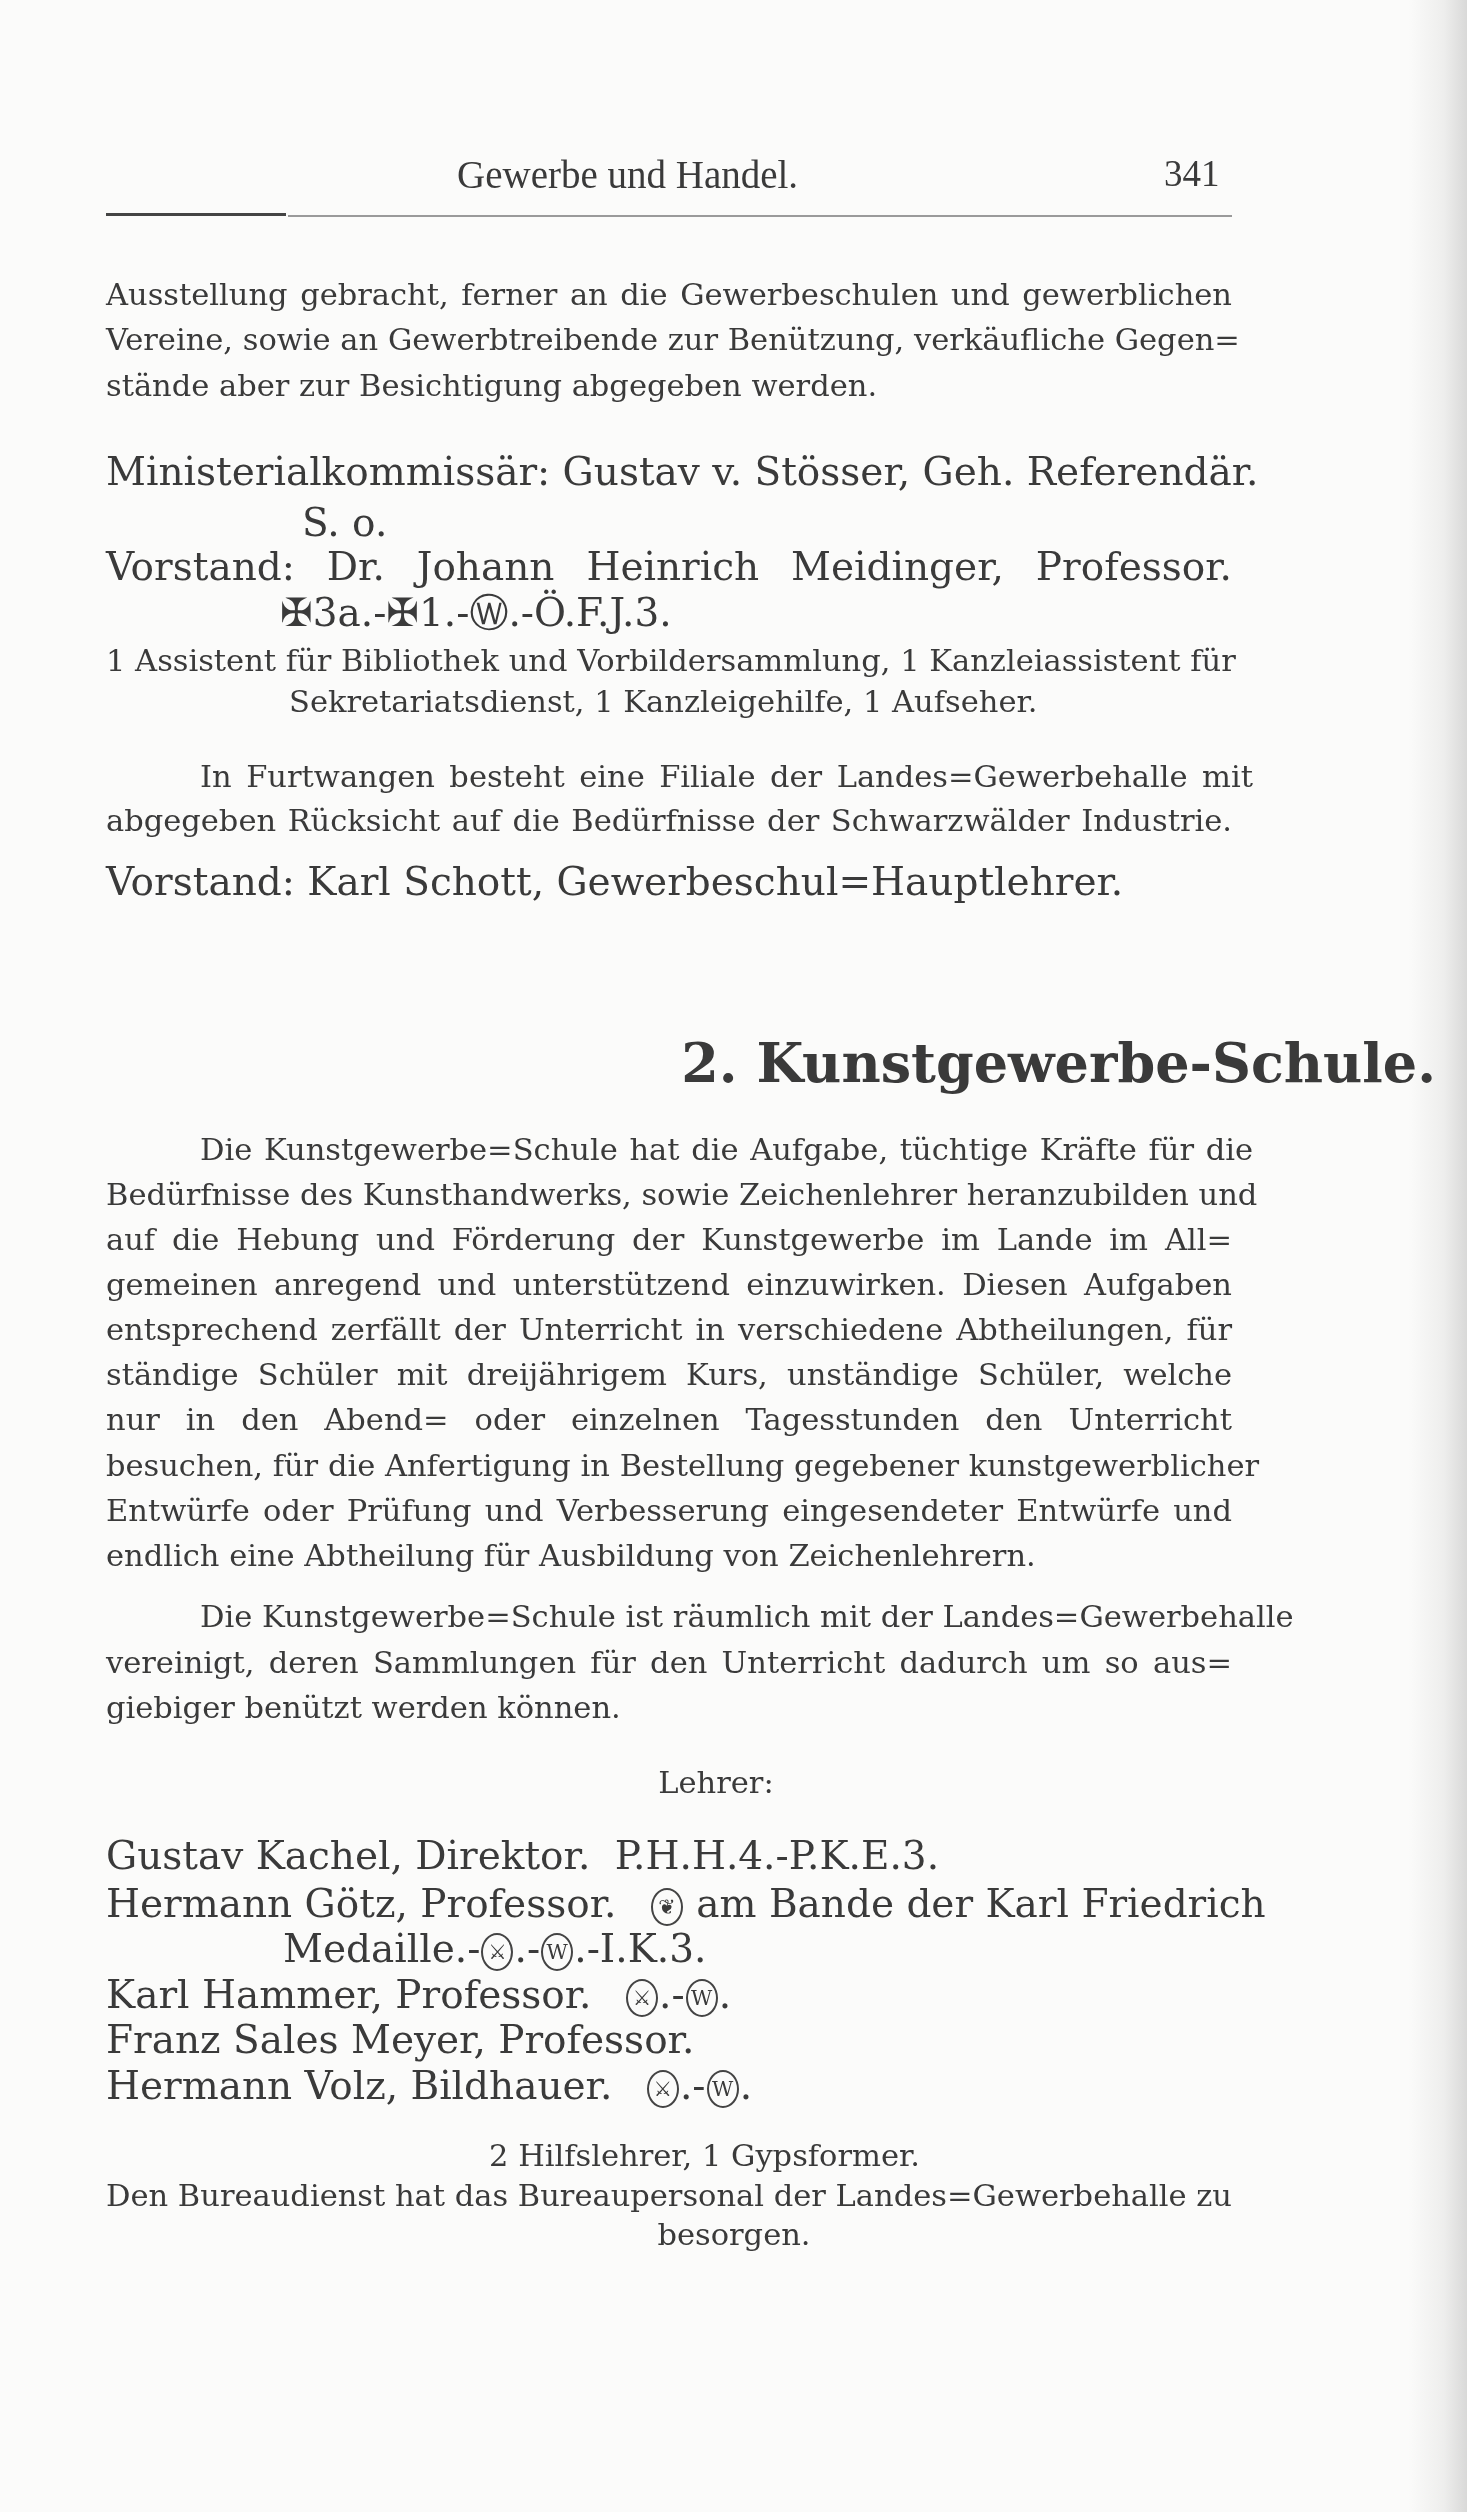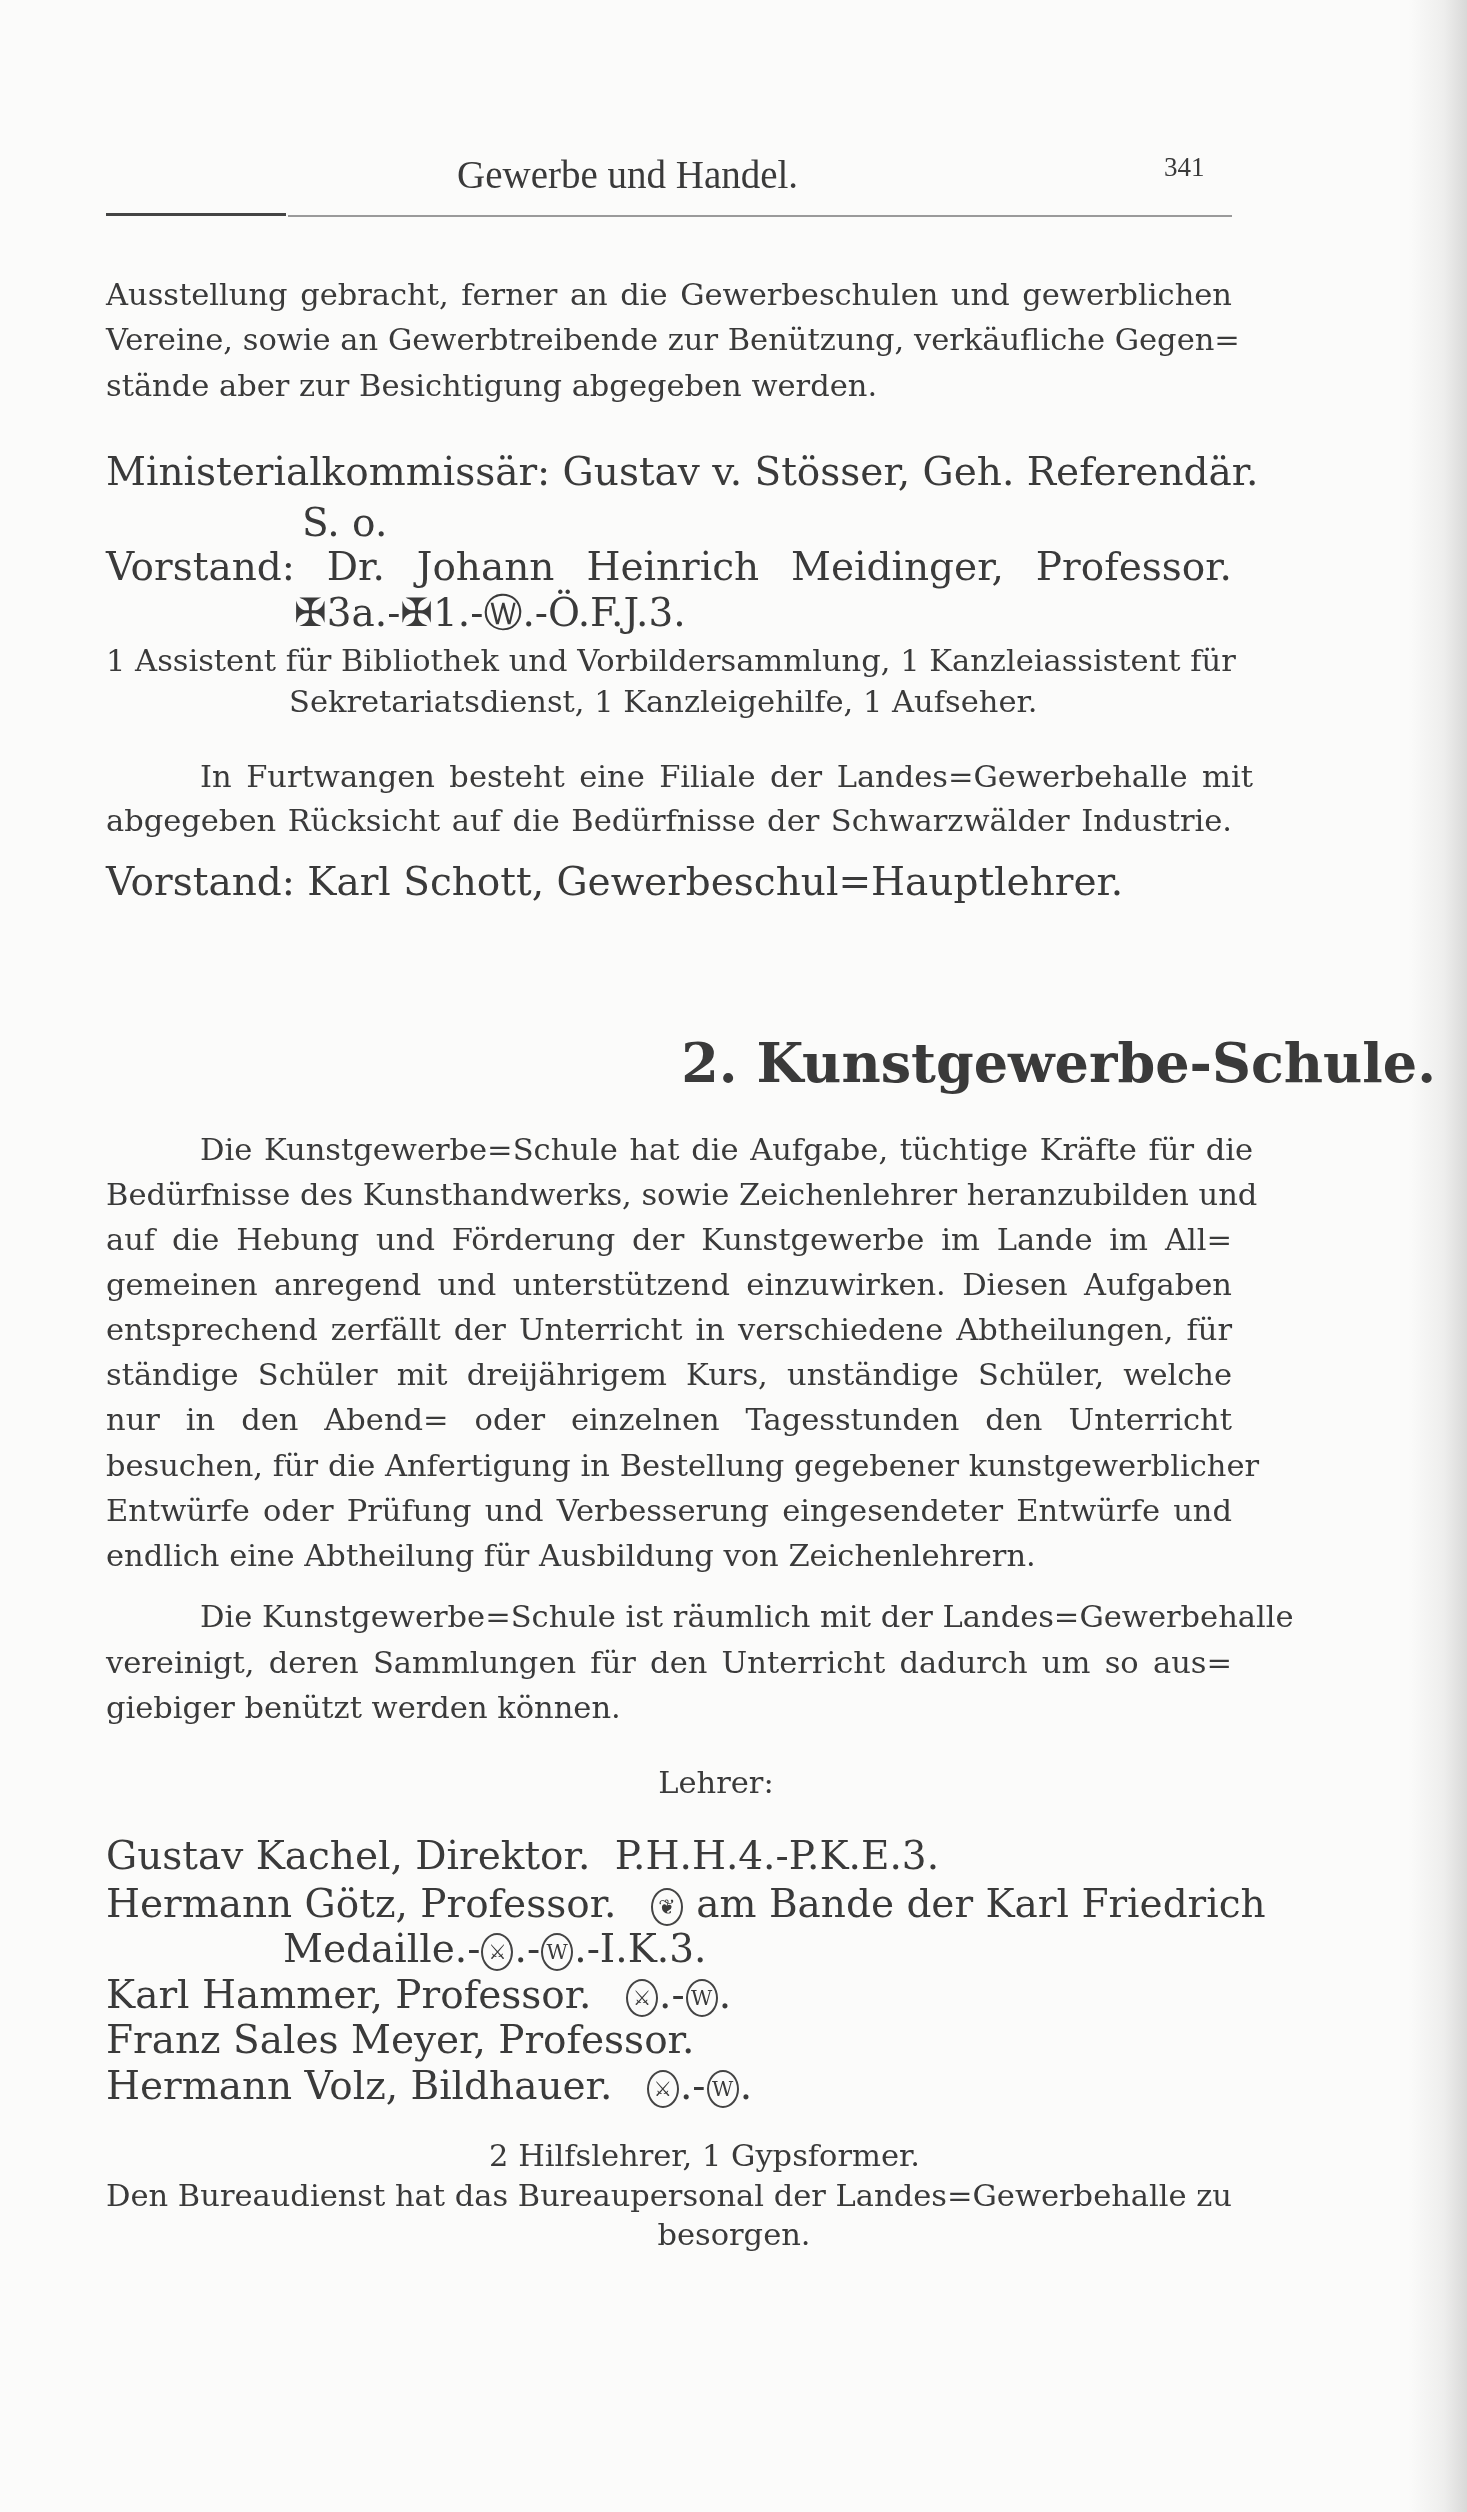--- a/index.html
+++ b/index.html
@@ -21,21 +21,21 @@
     }
     .j { text-align: justify; text-align-last: justify; }
     .indent { left: 180px; width: 1053px; margin-left: 20px; }
     .big { font-size: 39px; }
     .center { text-align: center; }
     .header-title {
       position: absolute; top: 152px; left: 457px; font-size: 39px;
       font-family: Liberation Serif, serif;
     }
     .page-number {
-      position: absolute; top: 152px; left: 1164px; font-size: 27px;
+      position: absolute; top: 152px; left: 1164px; font-size: 37px;
       font-family: "Liberation Serif", serif;
     }
     .rule-dark {
       position: absolute; top: 213px; left: 106px; width: 180px; height: 2.7px; background: #444;
     }
     .rule-light {
       position: absolute; top: 215px; left: 288px; width: 944px; height: 1.6px; background: #9a9a9a;
     }
     .section-heading {
       position: absolute; top: 1031px; left: 12px; width: 1424px; text-align: right;
@@ -57,21 +57,21 @@
 <div class="rule-dark"></div>
 <div class="rule-light"></div>
 
 <div class="line j" style="top:280px">Ausstellung gebracht, ferner an die Gewerbeschulen und gewerblichen</div>
 <div class="line j" style="top:325px">Vereine, sowie an Gewerbtreibende zur Benützung, verkäufliche Gegen=</div>
 <div class="line" style="top:371px">stände aber zur Besichtigung abgegeben werden.</div>
 
 <div class="line j big" style="top:452px">Ministerialkommissär: Gustav v. Stösser, Geh. Referendär.</div>
 <div class="line big" style="top:503px; left:302px; width:auto">S. o.</div>
 <div class="line j big" style="top:547px">Vorstand: Dr. Johann Heinrich Meidinger, Professor.</div>
-<div class="line big" style="top:593px; left:294px; width:auto">✠3a.-✠1.-Ⓦ.-Ö.F.J.3.</div>
+<div class="line big" style="top:593px; left:280px; width:auto">✠3a.-✠1.-Ⓦ.-Ö.F.J.3.</div>
 
 <div class="line j" style="top:646px">1 Assistent für Bibliothek und Vorbildersammlung, 1 Kanzleiassistent für</div>
 <div class="line" style="top:687px; left:289px; width:auto">Sekretariatsdienst, 1 Kanzleigehilfe, 1 Aufseher.</div>
 
 <div class="line j indent" style="top:762px">In Furtwangen besteht eine Filiale der Landes=Gewerbehalle mit</div>
 <div class="line j" style="top:806px">abgegeben Rücksicht auf die Bedürfnisse der Schwarzwälder Industrie.</div>
 <div class="line big" style="top:862px; width:auto">Vorstand: Karl Schott, Gewerbeschul=Hauptlehrer.</div>
 
 <div class="section-heading">2. Kunstgewerbe-Schule.</div>
 

